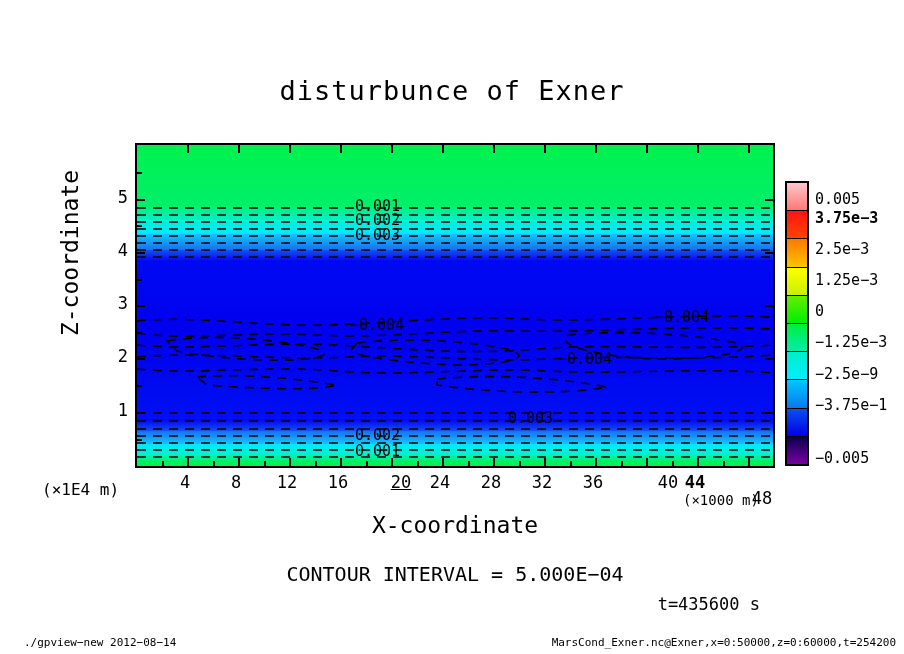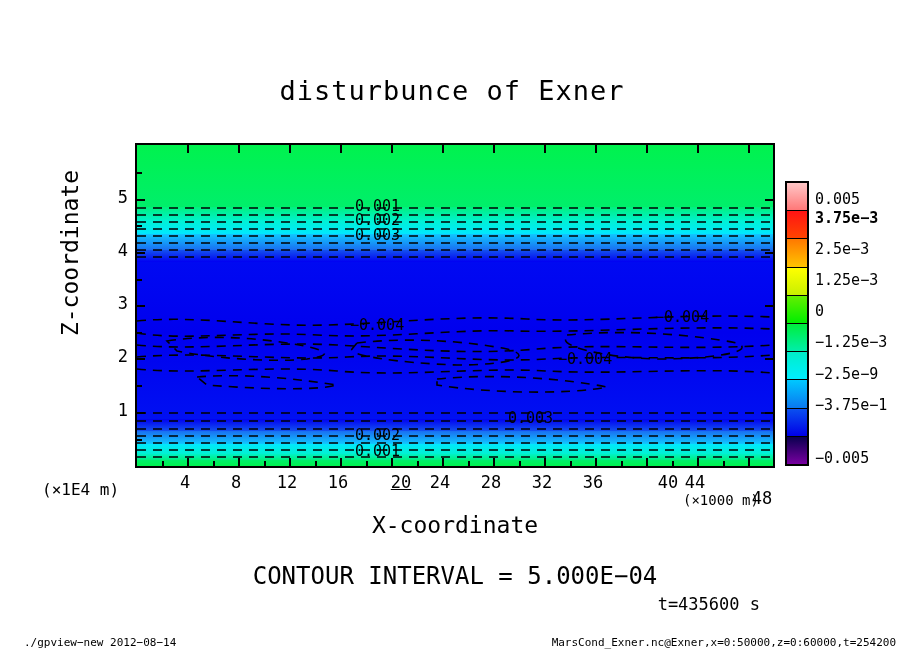--- a/index.html
+++ b/index.html
@@ -96,21 +96,21 @@
   }
   #x-unit {
     left: 683px; top: 492px;
     font-size: 14px;
   }
 
   
   #contour-interval {
     left: 135px; top: 562px; width: 640px;
     text-align: center;
-    font-size: 24px;
+    font-size: 20px;
   }
   #time-label {
     left: 0px; top: 594px; width: 760px;
     text-align: right;
     font-size: 17px;
   }
   #footer-left {
     left: 24px; top: 636px;
     font-size: 11px;
   }
@@ -328,21 +328,21 @@
 <div class="xtick-label" style="left:185px;">4</div>
 <div class="xtick-label" style="left:236px;">8</div>
 <div class="xtick-label" style="left:287px;">12</div>
 <div class="xtick-label" style="left:338px;text-align:right;">16</div>
 <div class="xtick-label" style="left:401px;text-decoration:underline;">20</div>
 <div class="xtick-label" style="left:440px;">24</div>
 <div class="xtick-label" style="left:491px;">28</div>
 <div class="xtick-label" style="left:542px;">32</div>
 <div class="xtick-label" style="left:593px;">36</div>
 <div class="xtick-label" style="left:668px;">40</div>
-<div class="xtick-label" style="left:695px;">44</div>
+<div class="xtick-label" style="left:695px;font-weight:bold;">44</div>
 <div class="xtick-label" style="left:762px;margin-top:16px;">48</div>
 
 <div class="ytick-label" style="top:410px;">1</div>
 <div class="ytick-label" style="top:356px;">2</div>
 <div class="ytick-label" style="top:303px;">3</div>
 <div class="ytick-label" style="top:250px;">4</div>
 <div class="ytick-label" style="top:197px;">5</div>
 
 <div class="abs" id="xaxis-title">X-coordinate</div>
 <div class="abs" id="yaxis-title">Z-coordinate</div>

